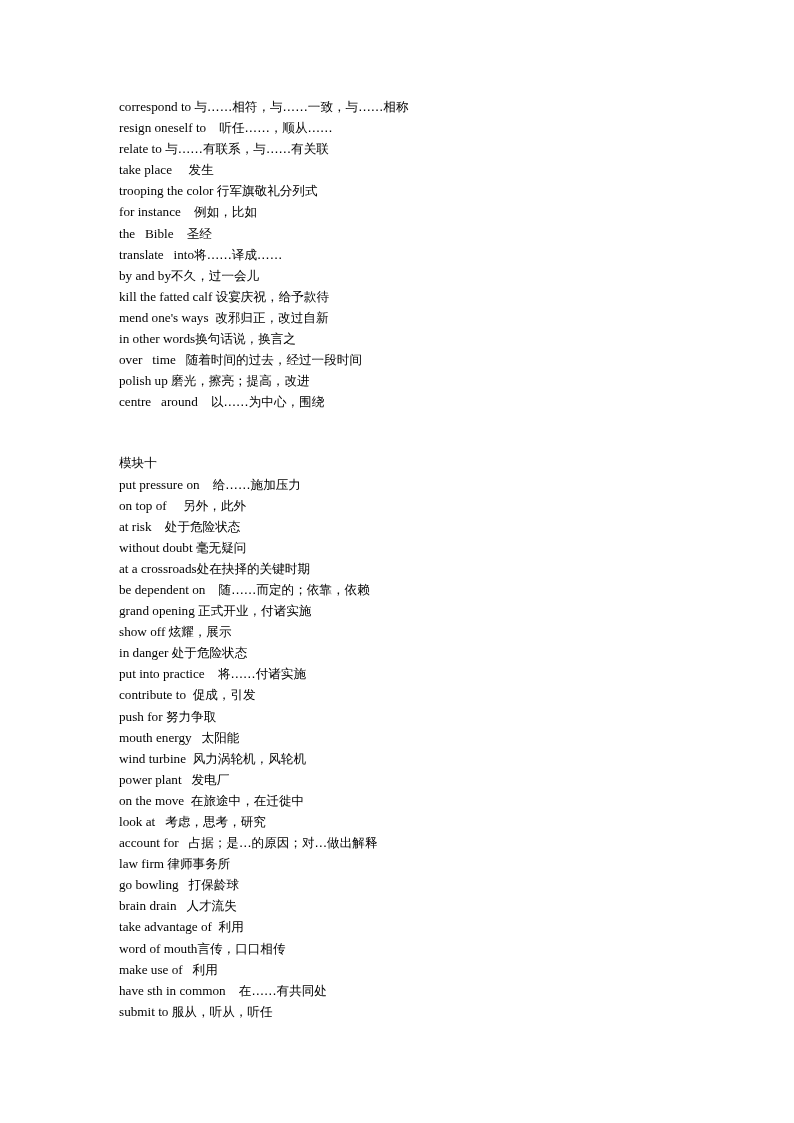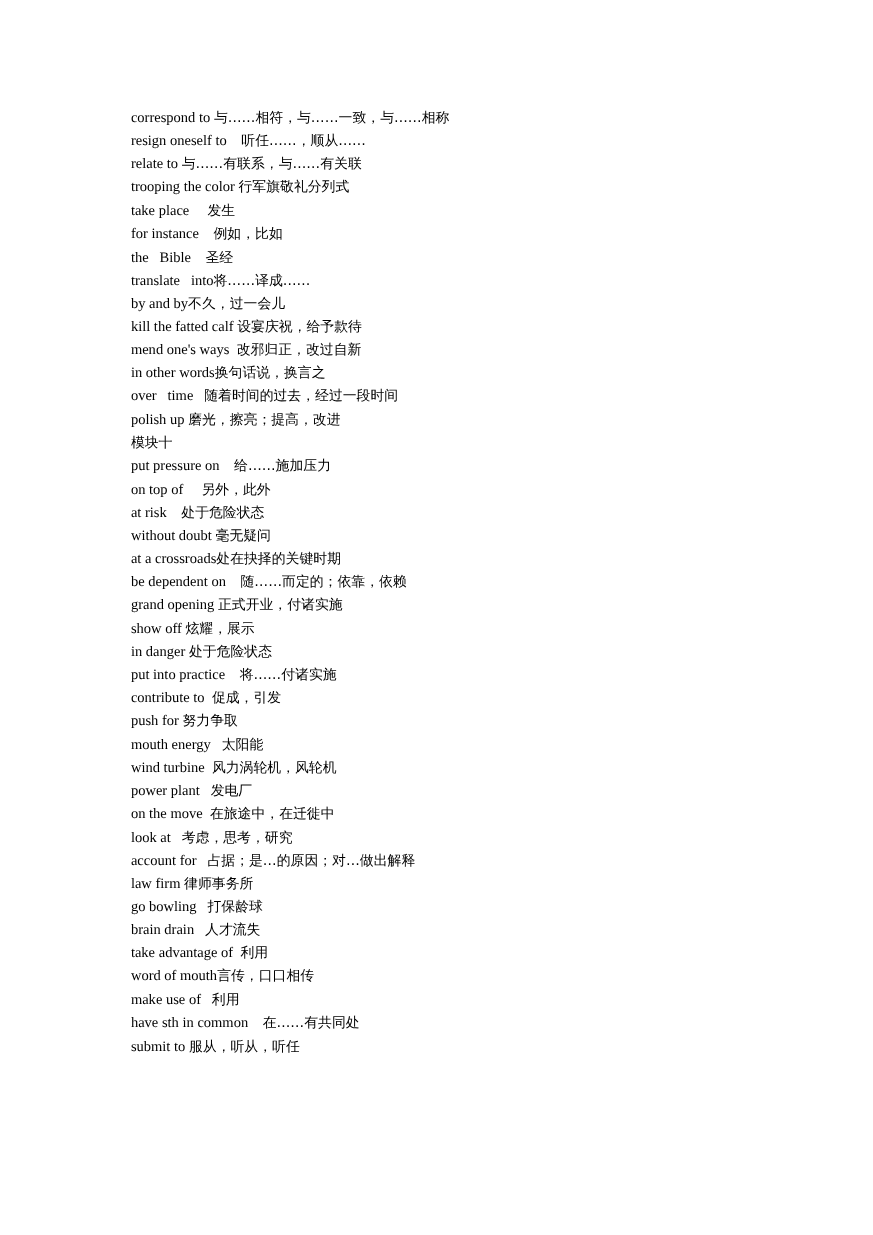--- a/index.html
+++ b/index.html
@@ -35,41 +35,43 @@
   .entry .term {
     font-family: "Liberation Serif", "DejaVu Serif", serif;
   }
   .entry .gloss {
     font-family: "DejaVu Sans", "Liberation Sans", sans-serif;
     font-size: 12.6px;
   }
   .entry.heading {
     font-family: "DejaVu Sans", "Liberation Sans", sans-serif;
     font-size: 12.6px;
+    margin-top: 40px;
   }
 </style>
 </head>
 <body>
 
 <div class="page" style="background: rgb(255, 255, 255); color: rgb(0, 0, 0);">
   <div class="content" id="phrase-list">
       <div class="entry"><span class="term">correspond to </span><span class="gloss">与……相符，与……一致，与……相称</span></div>
       <div class="entry"><span class="term">resign oneself to    </span><span class="gloss">听任……，顺从……</span></div>
       <div class="entry"><span class="term">relate to </span><span class="gloss">与……有联系，与……有关联</span></div>
+      <div class="entry"><span class="term">take place     </span><span class="gloss">发生</span></div>
       <div class="entry"><span class="term">trooping the color </span><span class="gloss">行军旗敬礼分列式</span></div>
-      <div class="entry"><span class="term">take place     </span><span class="gloss">发生</span></div>
       <div class="entry"><span class="term">for instance    </span><span class="gloss">例如，比如</span></div>
       <div class="entry"><span class="term">the   Bible    </span><span class="gloss">圣经</span></div>
       <div class="entry"><span class="term">translate   into</span><span class="gloss">将……译成……</span></div>
       <div class="entry"><span class="term">by and by</span><span class="gloss">不久，过一会儿</span></div>
       <div class="entry"><span class="term">kill the fatted calf </span><span class="gloss">设宴庆祝，给予款待</span></div>
       <div class="entry"><span class="term">mend one's ways  </span><span class="gloss">改邪归正，改过自新</span></div>
       <div class="entry"><span class="term">in other words</span><span class="gloss">换句话说，换言之</span></div>
       <div class="entry"><span class="term">over   time   </span><span class="gloss">随着时间的过去，经过一段时间</span></div>
       <div class="entry"><span class="term">polish up </span><span class="gloss">磨光，擦亮；提高，改进</span></div>
+      <div class="entry"><span class="term">centre   around    </span><span class="gloss">以……为中心，围绕</span></div>
       <div class="entry heading"><span class="gloss">模块十</span></div>
       <div class="entry"><span class="term">put pressure on    </span><span class="gloss">给……施加压力</span></div>
       <div class="entry"><span class="term">on top of     </span><span class="gloss">另外，此外</span></div>
       <div class="entry"><span class="term">at risk    </span><span class="gloss">处于危险状态</span></div>
       <div class="entry"><span class="term">without doubt </span><span class="gloss">毫无疑问</span></div>
       <div class="entry"><span class="term">at a crossroads</span><span class="gloss">处在抉择的关键时期</span></div>
       <div class="entry"><span class="term">be dependent on    </span><span class="gloss">随……而定的；依靠，依赖</span></div>
       <div class="entry"><span class="term">grand opening </span><span class="gloss">正式开业，付诸实施</span></div>
       <div class="entry"><span class="term">show off </span><span class="gloss">炫耀，展示</span></div>
       <div class="entry"><span class="term">in danger </span><span class="gloss">处于危险状态</span></div>

